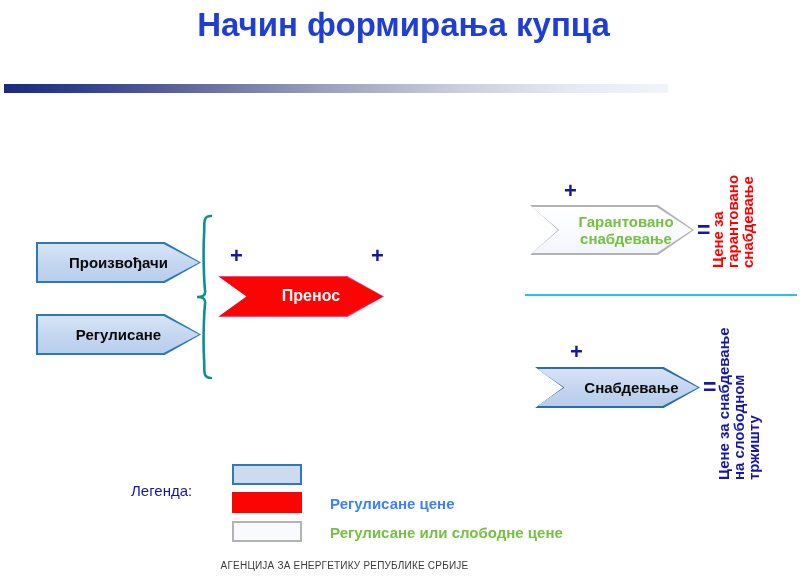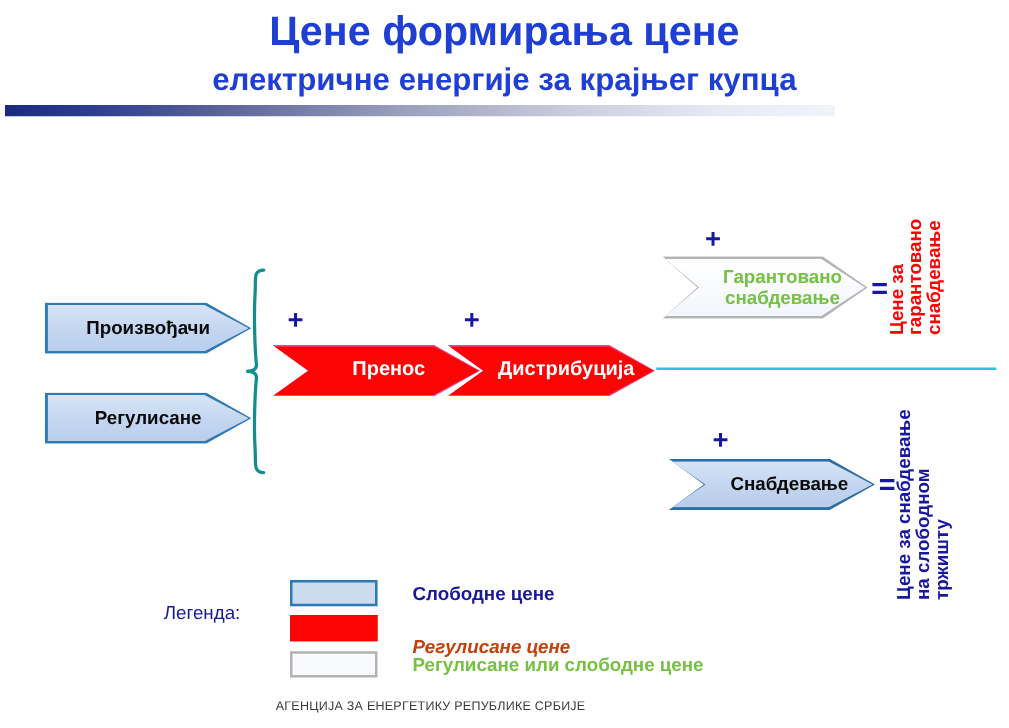--- a/index.html
+++ b/index.html
@@ -190,41 +190,40 @@
     border: 2px solid #b3b3b3;
   }
   .legend-label {
     position: absolute;
     left: 330px;
     font-size: 15px;
     font-weight: bold;
     white-space: nowrap;
   }
   #legend-lb-0 { top: 467px; color: #17189e; }
-  #legend-lb-1 { top: 509px; color: #c2410c; font-style: italic; }
+  #legend-lb-1 { top: 495px; color: #3b82f6; }
   #legend-lb-2 { top: 524px; color: #76c043; }
 
   
   #footer {
     position: absolute;
     left: 0; top: 560px;
     width: 689px;
     text-align: center;
     font-size: 10px;
     color: #3a3a3a;
     letter-spacing: 0.2px;
   }
 </style>
 </head>
 <body>
 
 <div class="slide">
 
-  <div id="title-main">Цене формирања цене</div>
-  <div id="title-sub">електричне енергије за крајњег купца</div>
+  <div id="title-main">Начин формирања купца</div>
   <div id="title-rule"></div>
   <div id="title-rule-tail"></div>
 
   <div class="arrow-box pent pent-outer" style="left:36px; top:242px; width:165px; height:41px;">
     <div class="pent pent-inner"></div>
     <div class="shape-label lbl-dark" style="font-size:15px; padding-right:24px;">Произвођачи</div>
   </div>
 
   <div class="arrow-box pent pent-outer" style="left:36px; top:314px; width:165px; height:41px;">
     <div class="pent pent-inner"></div>
@@ -238,24 +237,20 @@
   </div>
 
   <div class="plus" style="left:230px; top:245px;">+</div>
   <div class="plus" style="left:371px; top:245px;">+</div>
 
   <div class="arrow-box chev chev-outer-red" style="left:218px; top:276px; width:166px; height:41px;">
     <div class="chev chev-inner-red"></div>
     <div class="shape-label lbl-white" style="font-size:16px; padding-left:10px; padding-right:20px;">Пренос</div>
   </div>
 
-  <div class="arrow-box chev chev-outer-red" style="left:358px; top:276px; width:166px; height:41px;">
-    <div class="chev chev-inner-red"></div>
-    <div class="shape-label lbl-white" style="font-size:16px; padding-left:12px; padding-right:18px;">Дистрибуција</div>
-  </div>
 
   <div id="cyan-line"></div>
 
   <div class="plus" style="left:564px; top:180px;">+</div>
 
   <div class="arrow-box chev chev-outer-gray" style="left:530px; top:205px; width:164px; height:50px;">
     <div class="chev chev-inner-gray"></div>
     <div class="shape-label lbl-green" style="font-size:15px; padding-left:14px; padding-right:18px; flex-direction:column;">
       <span>Гарантовано</span>
       <span>снабдевање</span>
@@ -281,21 +276,20 @@
 
   <div class="vwrap" style="left:716px; top:332px; height:148px;">
     <div class="vcol v-blue">Цене за снабдевање</div>
     <div class="vcol v-blue">на слободном</div>
     <div class="vcol v-blue">тржишту</div>
   </div>
 
   <div id="legend-title">Легенда:</div>
 
   <div class="legend-swatch" id="legend-sw-0"></div>
-  <div class="legend-label" id="legend-lb-0">Слободне цене</div>
 
   <div class="legend-swatch" id="legend-sw-1"></div>
   <div class="legend-label" id="legend-lb-1">Регулисане цене</div>
 
   <div class="legend-swatch" id="legend-sw-2"></div>
   <div class="legend-label" id="legend-lb-2">Регулисане или слободне цене</div>
 
   <div id="footer">АГЕНЦИЈА ЗА ЕНЕРГЕТИКУ РЕПУБЛИКЕ СРБИЈЕ</div>
 
 </div>

